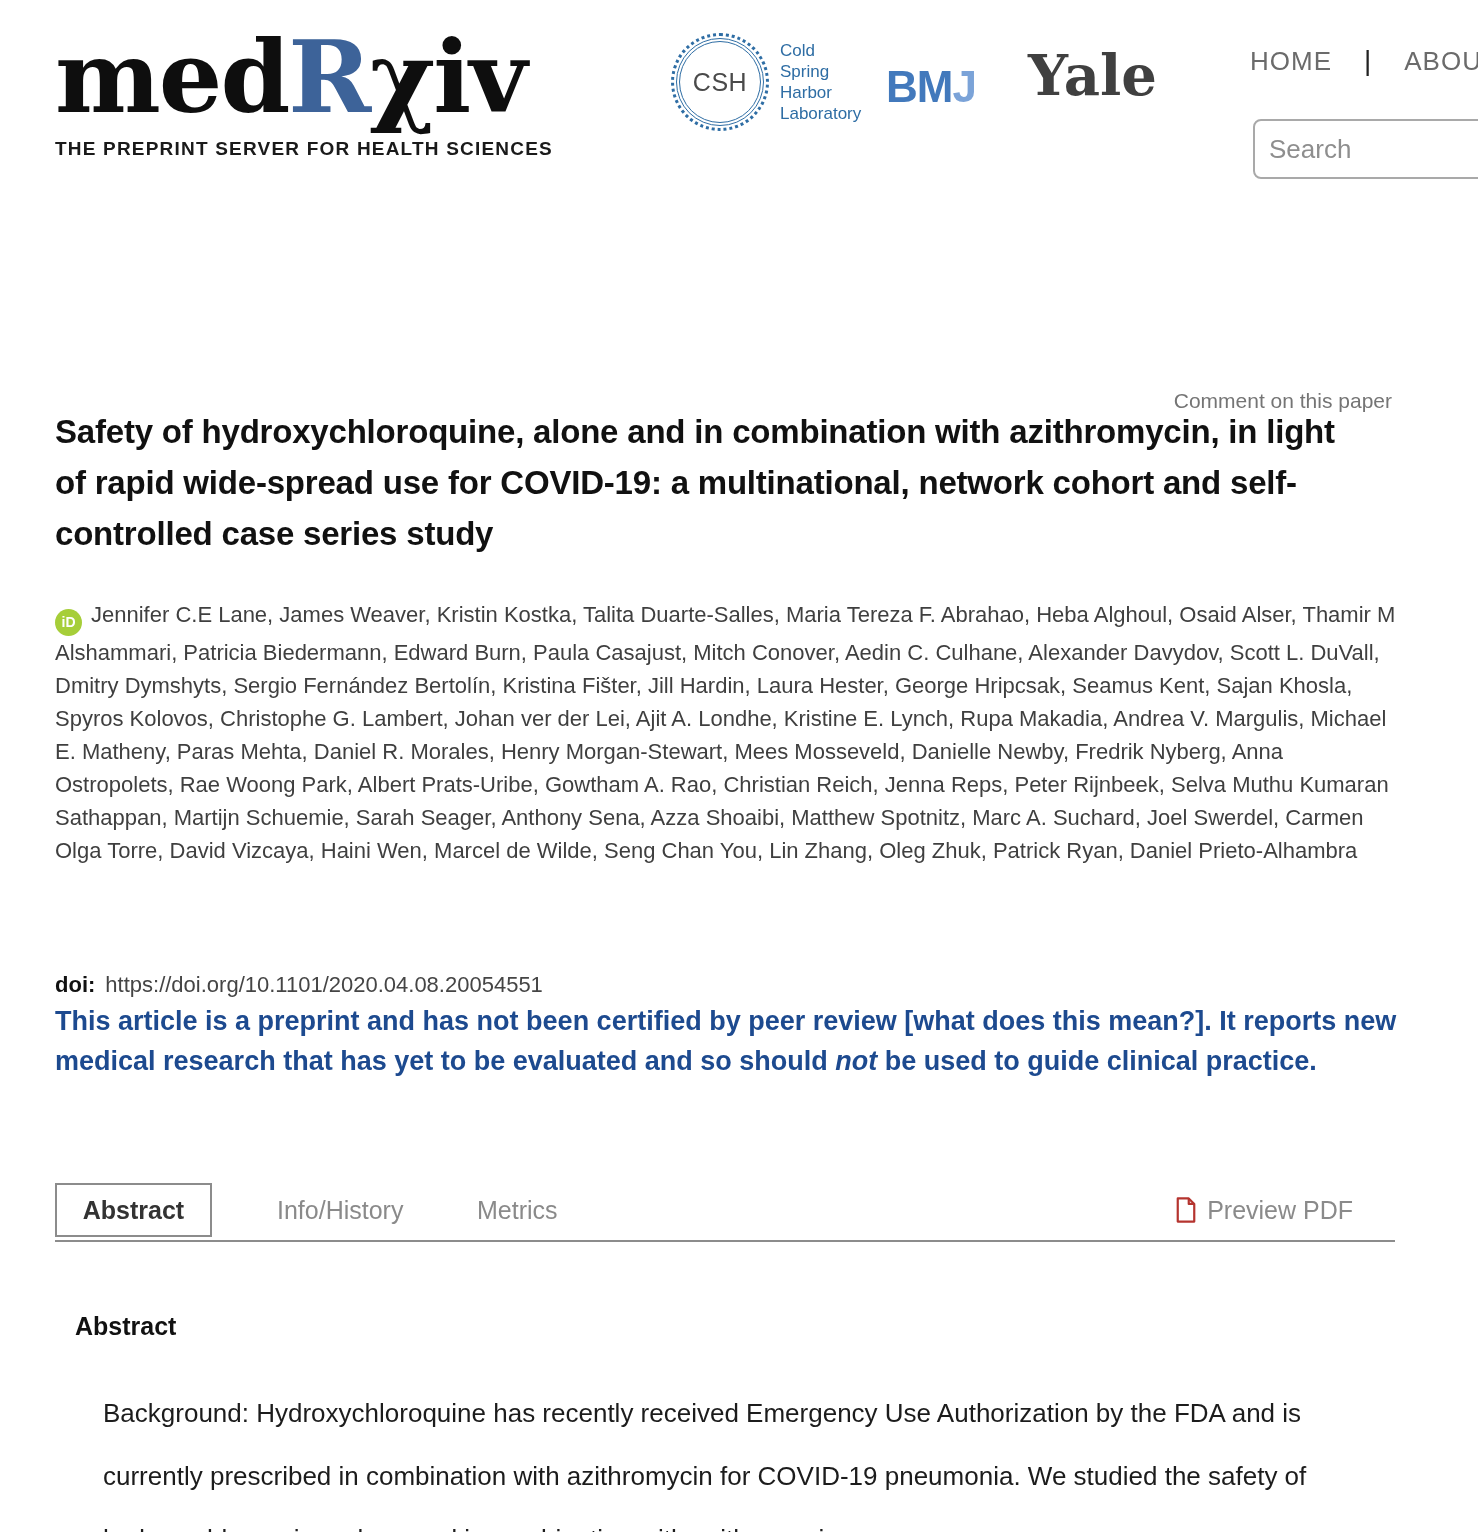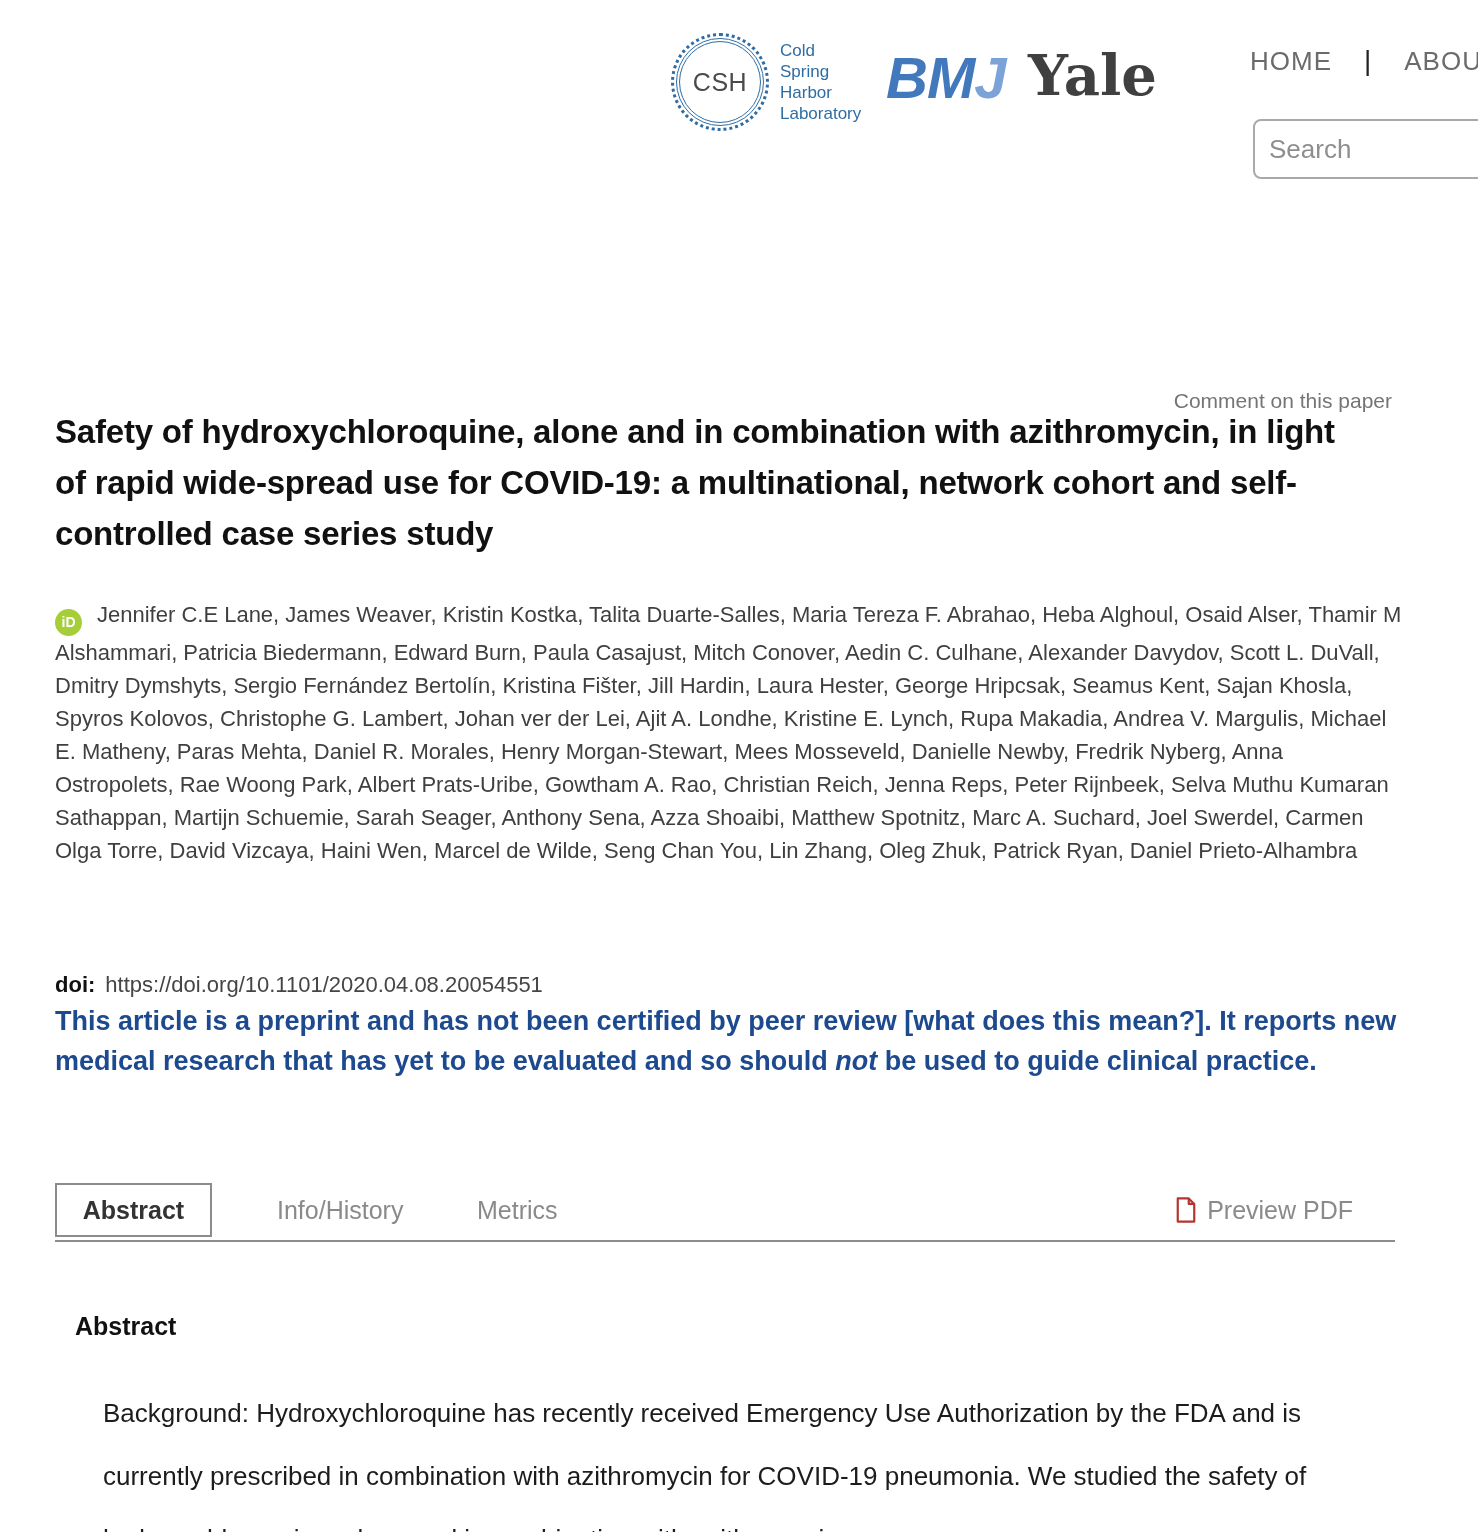--- a/index.html
+++ b/index.html
@@ -10,41 +10,41 @@
   
   .logo { position:absolute; left:55px; top:22px; cursor:pointer; }
   .logo-text { font-family:"DejaVu Serif", serif; font-weight:bold; font-size:100px; line-height:1.1; color:#0e0e0e; letter-spacing:-2px; }
   .logo-text .r-blue { color:#3d6399; }
   .logo-tagline { margin-top:6px; font-size:19px; font-weight:bold; letter-spacing:1.2px; color:#1a1a1a; }
 
   .csh { position:absolute; left:676px; top:38px; display:flex; align-items:center; gap:16px; cursor:pointer; }
   .csh-circle { width:88px; height:88px; border-radius:50%; border:4px double #2e6da4; outline:3px dotted #2e6da4; outline-offset:2px; display:flex; align-items:center; justify-content:center; font-size:25px; color:#4a4a4a; letter-spacing:0.5px; }
   .csh-label { white-space:pre-line; color:#2e6da4; font-weight:normal; font-size:17px; line-height:1.25; }
 
-  .bmj { position:absolute; left:886px; top:44px; font-size:58px; font-weight:bold; letter-spacing:-1px; cursor:pointer;font-style:italic; }
+  .bmj { position:absolute; left:886px; top:62px; font-size:44px; font-weight:bold; letter-spacing:-1px; cursor:pointer; }
   .bmj .bm { color:#4279bc; }
   .bmj .j { color:#7ba3d8; }
 
   .yale { position:absolute; left:1028px; top:42px; font-family:"DejaVu Serif", serif; font-size:56px; color:#404040; cursor:pointer;font-weight:bold; }
 
   .nav { position:absolute; left:1250px; top:45px; display:flex; align-items:center; gap:32px; font-size:26px; color:#6b6b6b; letter-spacing:1px; white-space:nowrap; }
   .nav .sep { color:#222; font-size:28px; }
   .nav .nav-item { cursor:pointer; }
 
   .search-wrap { position:absolute; left:1253px; top:119px; }
   .search-input { width:240px; height:60px; border:2px solid #a9a9a9; border-radius:8px; font-size:26px; color:#555; padding:0 14px; outline:none; font-family:"Liberation Sans", sans-serif; }
   .search-input::placeholder { color:#8e8e8e; }
 
   
   .comment-link { position:absolute; left:955px; top:357px; width:437px; text-align:right; font-size:21px; color:#757575; cursor:pointer;margin-top:32px; }
 
   .title { position:absolute; left:55px; top:406px; width:1310px; font-size:33px; font-weight:bold; color:#111; line-height:51px; letter-spacing:-0.2px; }
 
   .authors { position:absolute; left:55px; top:598px; width:1352px; font-size:22px; color:#3f3f3f; line-height:33px; }
-  .orcid { display:inline-flex; width:27px; height:27px; border-radius:50%; background:#a6ce39; color:#fff; font-size:14px; font-weight:bold; align-items:center; justify-content:center; margin-right:15px; vertical-align:-5px; cursor:pointer; }
+  .orcid { display:inline-flex; width:27px; height:27px; border-radius:50%; background:#a6ce39; color:#fff; font-size:14px; font-weight:bold; align-items:center; justify-content:center; margin-right:9px; vertical-align:-5px; cursor:pointer; }
 
   .doi-line { position:absolute; left:55px; top:972px; font-size:22px; }
   .doi-label { font-weight:bold; color:#111; }
   .doi-url { color:#454545; margin-left:10px; cursor:pointer; }
 
   .notice { position:absolute; left:55px; top:1001px; width:1345px; font-size:27px; font-weight:bold; color:#1d4a8f; line-height:40px; }
   .notice .notice-link { cursor:pointer; }
   .notice .it { font-style:italic; }
 
   
@@ -59,20 +59,24 @@
 
   
   .abstract-heading { position:absolute; left:75px; top:1312px; font-size:25px; font-weight:bold; color:#111; }
   .abstract-body { position:absolute; left:103px; top:1382px; width:1295px; font-size:26px; color:#1c1c1c; line-height:63px; }
 </style>
 </head>
 <body>
 
 <div class="page">
 
+  <div class="logo">
+    <div class="logo-text"><span>med</span><span class="r-blue">R</span><span>χ</span><span>iv</span></div>
+    <div class="logo-tagline">THE PREPRINT SERVER FOR HEALTH SCIENCES</div>
+  </div>
 
   <div class="csh">
     <div class="csh-circle">CSH</div>
     <div class="csh-label">Cold
 Spring
 Harbor
 Laboratory</div>
   </div>
 
   <div class="bmj"><span class="bm">BM</span><span class="j">J</span></div>

